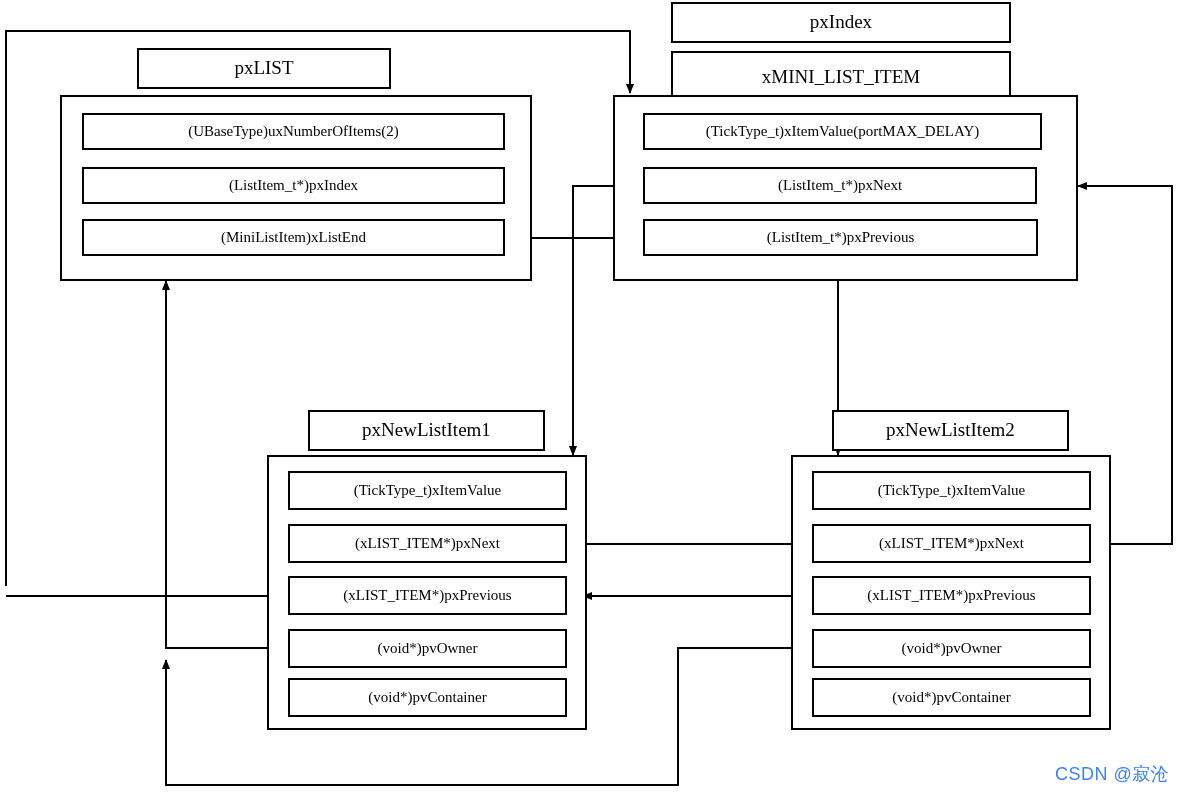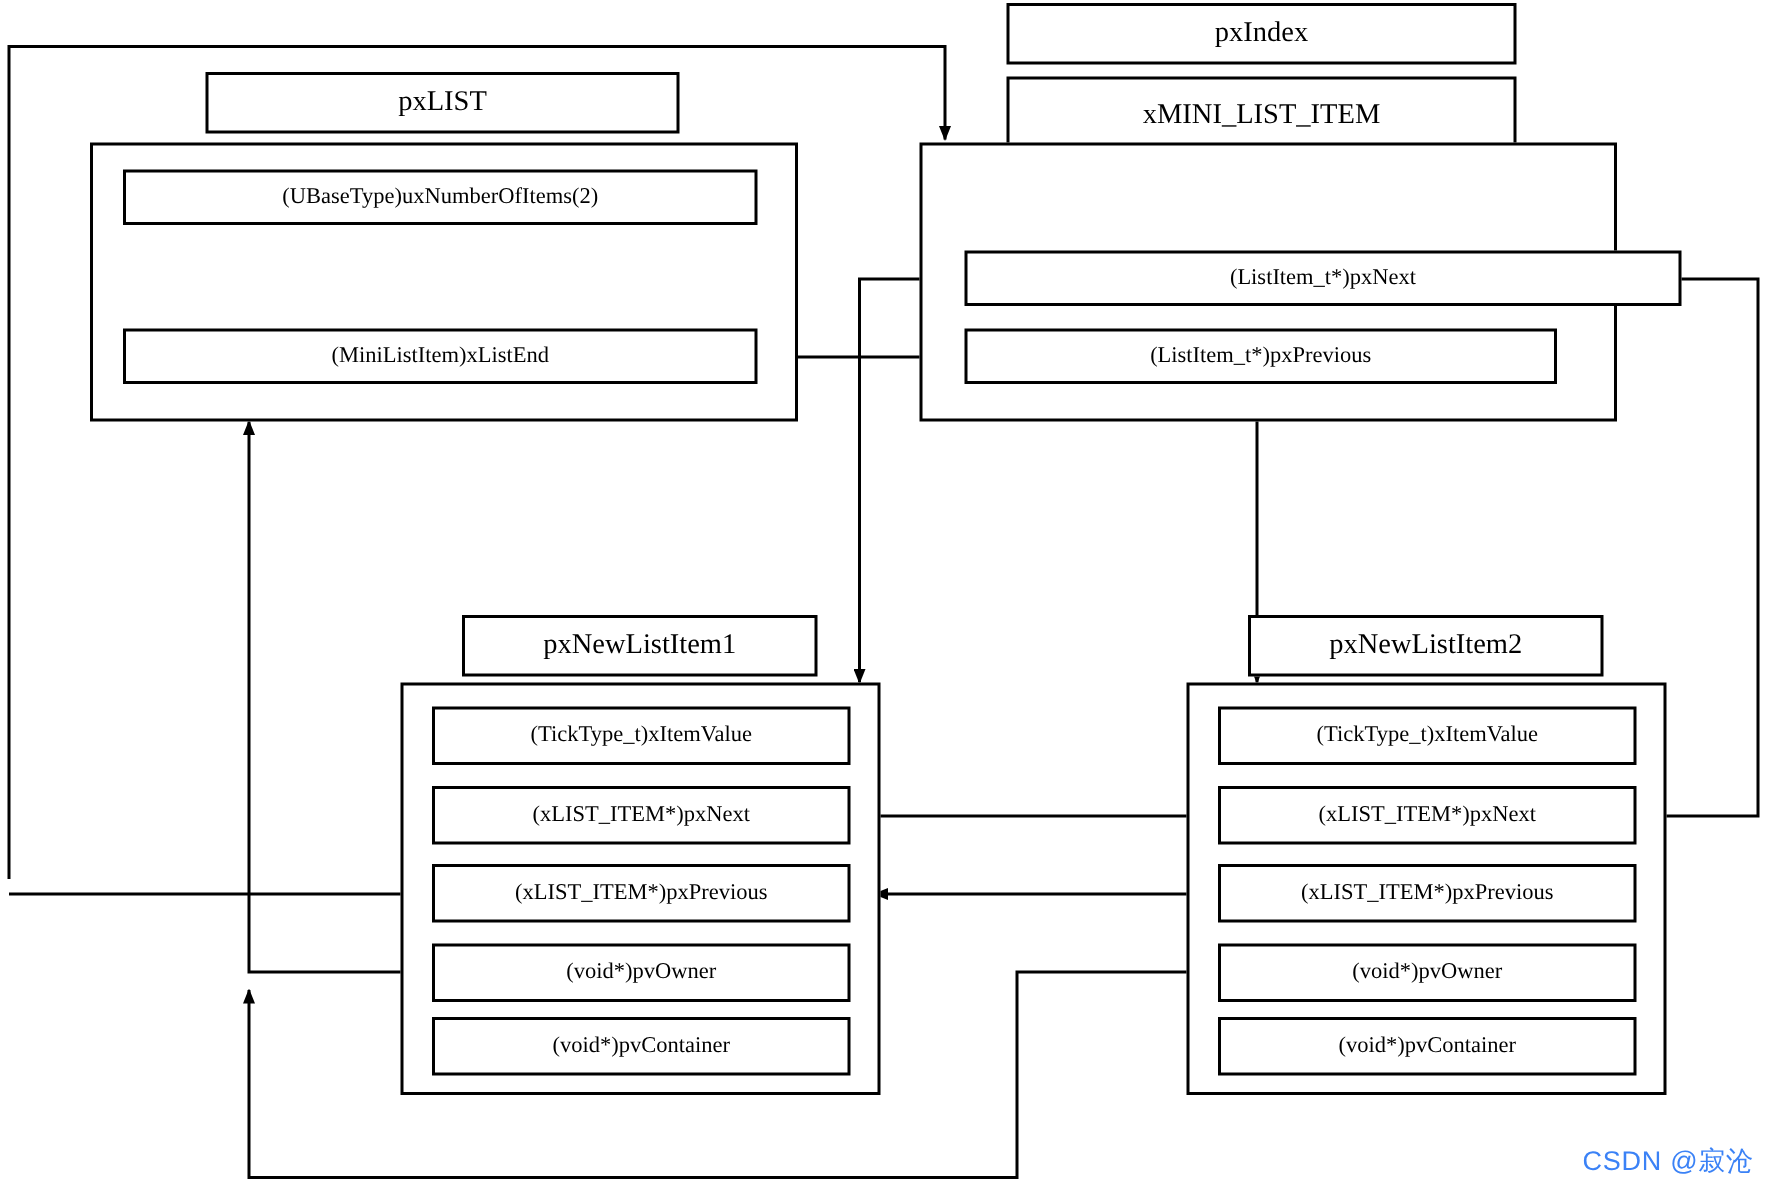--- a/index.html
+++ b/index.html
@@ -85,37 +85,39 @@
 
     <path d="M1092,544 L1172,544 L1172,186 L1078,186" fill="none" stroke="#000000" stroke-width="2" marker-end="url(#ah)"></path>
 
     <path d="M288,596 L6,596" fill="none" stroke="#000000" stroke-width="2"></path>
 
     <path d="M288,648 L166,648 L166,281" fill="none" stroke="#000000" stroke-width="2" marker-end="url(#ah)"></path>
 
     <path d="M812,648 L678,648 L678,785 L166,785 L166,660" fill="none" stroke="#000000" stroke-width="2" marker-end="url(#ah)"></path>
   </svg>
 
-  <div class="box label-box" style="left:137px; top:48px; width:316px; height:41px;">pxLIST</div>
+  <div class="box label-box" style="left:137px; top:48px; width:254px; height:41px;">pxLIST</div>
 
   <div class="box outer" style="left:60px; top:95px; width:472px; height:186px;"></div>
 
   <div class="box field-box" style="left:82px; top:113px; width:423px; height:37px;">(UBaseType)uxNumberOfItems(2)</div>
 
+  <div class="box field-box" style="left:82px; top:167px; width:423px; height:37px;">(ListItem_t*)pxIndex</div>
 
   <div class="box field-box" style="left:82px; top:219px; width:423px; height:37px;">(MiniListItem)xListEnd</div>
 
   <div class="box label-box" style="left:671px; top:2px; width:340px; height:41px;">pxIndex</div>
 
   <div class="box label-box" style="left:671px; top:51px; width:340px; height:53px;">xMINI_LIST_ITEM</div>
 
   <div class="box outer" style="left:613px; top:95px; width:465px; height:186px;"></div>
 
+  <div class="box field-box" style="left:643px; top:113px; width:399px; height:37px;">(TickType_t)xItemValue(portMAX_DELAY)</div>
 
-  <div class="box field-box" style="left:643px; top:167px; width:478px; height:37px;">(ListItem_t*)pxNext</div>
+  <div class="box field-box" style="left:643px; top:167px; width:394px; height:37px;">(ListItem_t*)pxNext</div>
 
   <div class="box field-box" style="left:643px; top:219px; width:395px; height:37px;">(ListItem_t*)pxPrevious</div>
 
   <div class="box label-box" style="left:308px; top:410px; width:237px; height:41px;">pxNewListItem1</div>
 
   <div class="box outer" style="left:267px; top:455px; width:320px; height:275px;"></div>
 
   <div class="box field-box" style="left:288px; top:471px; width:279px; height:39px;">(TickType_t)xItemValue</div>
 
   <div class="box field-box" style="left:288px; top:524px; width:279px; height:39px;">(xLIST_ITEM*)pxNext</div>

